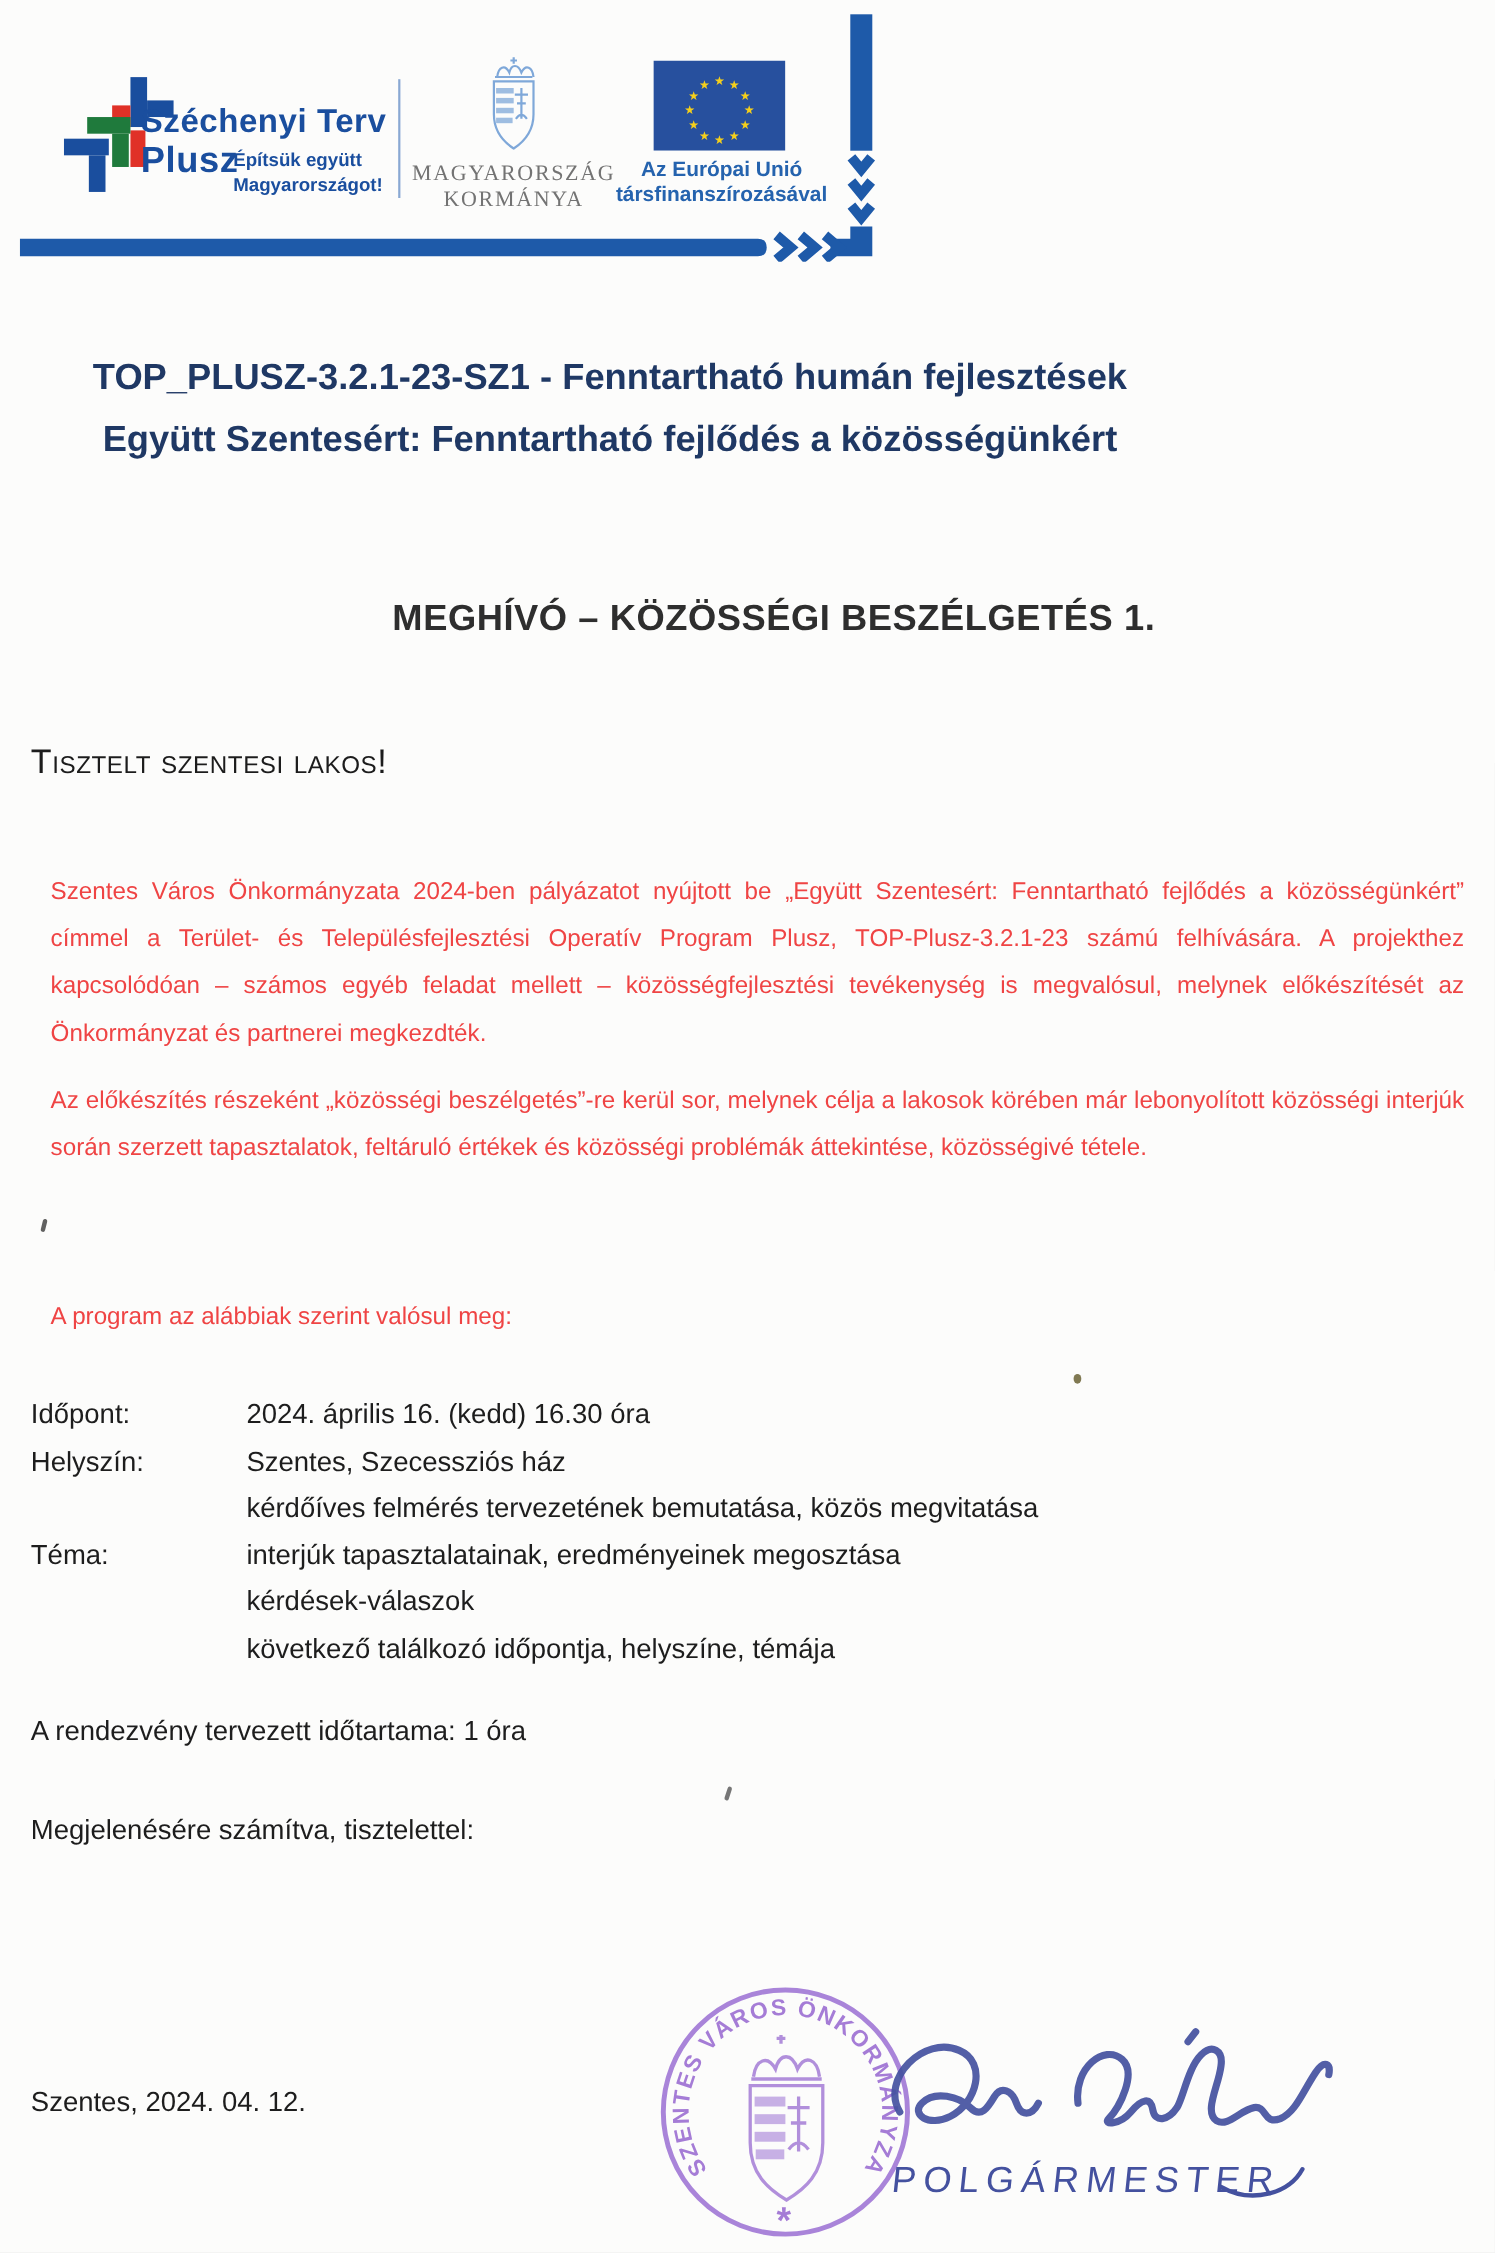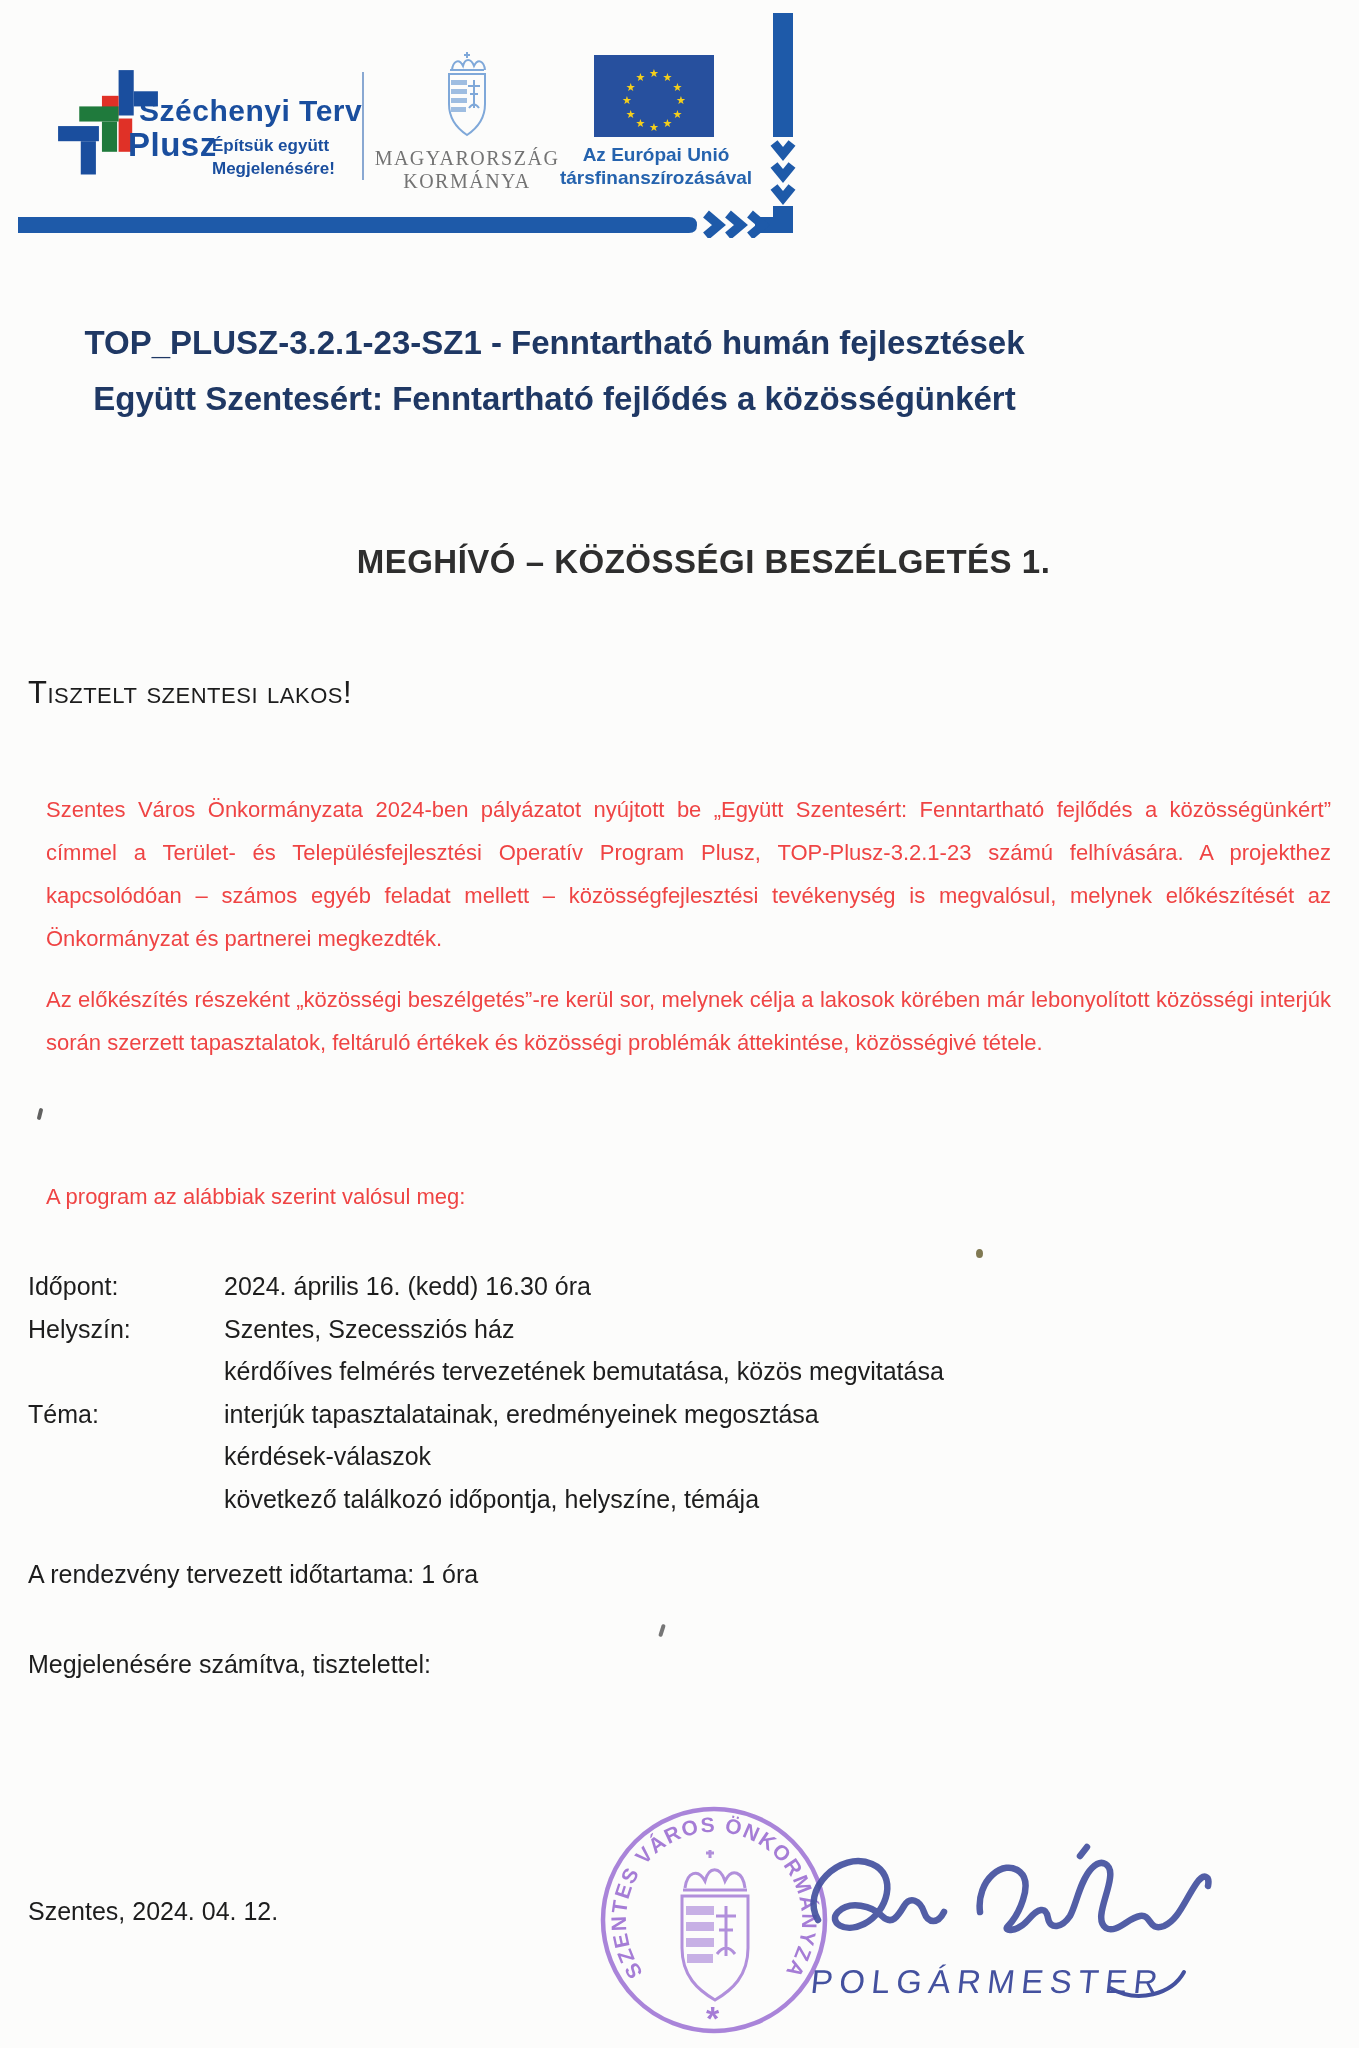--- a/index.html
+++ b/index.html
@@ -4,21 +4,21 @@
 <style>
   html,body{margin:0;padding:0;background:#e8e8e8;}
   .page{
     position:relative;width:1359px;height:2048px;background:#fcfcfb;
     font-family:"Liberation Sans",sans-serif;color:#1f1f1f;overflow:hidden;
     margin:0 auto;
   }
   .abs{position:absolute;}
 
   
-  .logo-text1{left:128px;top:94px;font-size:30px;font-weight:bold;color:#1a4e9e;letter-spacing:.5px;margin-left:11px;}
+  .logo-text1{left:128px;top:94px;font-size:30px;font-weight:bold;color:#1a4e9e;letter-spacing:.5px;}
   .logo-text2{left:128px;top:126px;font-size:33px;font-weight:bold;color:#1a4e9e;letter-spacing:.5px;}
   .logo-tagline{left:212px;top:134px;font-size:17px;font-weight:bold;color:#1a4e9e;line-height:23px;}
   .header-divider{left:362px;top:72px;width:2px;height:108px;background:#2a62b0;opacity:.55;}
   .gov-text{left:367px;top:147px;width:200px;text-align:center;
     font-family:"Liberation Serif",serif;font-size:20px;letter-spacing:1.5px;
     color:#737373;line-height:23px;}
   .eu-text{left:556px;top:143px;width:200px;text-align:center;
     font-size:19px;font-weight:bold;color:#2563ae;line-height:23px;}
 
   
@@ -63,21 +63,21 @@
       <rect x="14" y="32" width="26" height="10" fill="#1f7a3c"></rect>
       <rect x="29" y="42" width="10" height="20" fill="#1f7a3c"></rect>
       <rect x="0" y="45" width="27" height="10" fill="#1a4e9e"></rect>
       <rect x="15" y="55" width="10" height="22" fill="#1a4e9e"></rect>
     </svg>
   </div>
   <div class="abs logo-text1">Széchenyi Terv</div>
   <div class="abs logo-text2">Plusz</div>
   <div class="abs logo-tagline">
     <div>Építsük együtt</div>
-    <div>Megjelenésére!</div>
+    <div>Magyarországot!</div>
   </div>
 
   <div class="abs header-divider"></div>
 
   <div class="abs" style="left:444px;top:50px;">
     <svg width="46" height="92" viewBox="0 0 46 92">
       <g stroke="#7fa8d9" fill="none" stroke-width="2">
         <path d="M23,2 v6 M20,5 h6"></path>
         <path d="M8,20 c1,-9 7,-12 11,-4 c2,-8 8,-8 11,0 c4,-8 10,-5 11,4"></path>
         <path d="M6,20 h34"></path>

